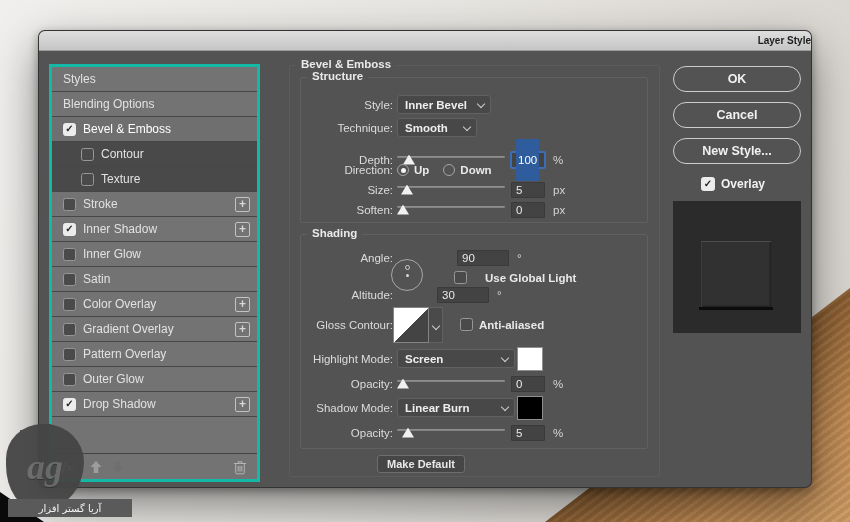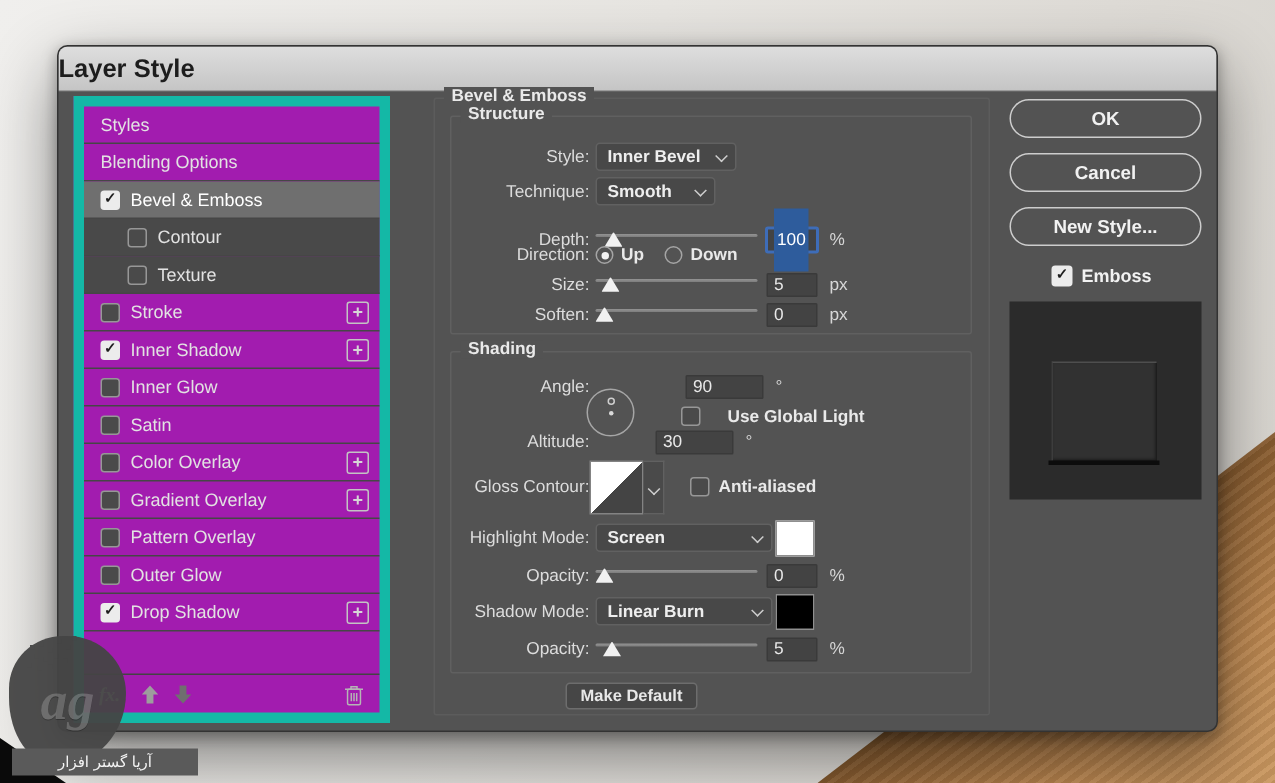--- a/index.html
+++ b/index.html
@@ -15,30 +15,30 @@
   .wood-grain { position:absolute; inset:0;
           background:repeating-linear-gradient(143deg, rgba(255,255,255,.05) 0 3px, rgba(0,0,0,.06) 3px 7px); }
   .corner-wedge { position:absolute; left:0; top:488px; width:44px; height:34px;
           clip-path:polygon(0 12%, 100% 100%, 0 100%); background:#0b0b0b; }
 
   
   .dialog { position:absolute; left:38px; top:30px; width:774px; height:458px;
             background:#535353; border-radius:7px;
             box-shadow:0 18px 45px rgba(0,0,0,.45), 0 3px 10px rgba(0,0,0,.35);
             border:1px solid rgba(25,25,25,.55); }
-  .titlebar { position:absolute; left:0; top:0; right:0; height:30px;
+  .titlebar { position:absolute; left:0; top:0; right:0; height:20px;
               border-radius:6px 6px 0 0;
               background:linear-gradient(#dedede,#c5c5c5);
               border-bottom:1px solid #9c9c9c;
-              display:flex; align-items:center; justify-content:flex-start;
-              font-size:17px; font-weight:700; color:#1d1d1d; }
+              display:flex; align-items:center; justify-content:flex-end;
+              font-size:10px; font-weight:700; color:#1d1d1d; }
 
   
   .sidebar { position:absolute; left:10px; top:33px; width:211px; height:418px;
-             background:#a21caf; border:7px solid #14b8a6; }
+             background:#737373; border:3px solid #14b8a6; }
   .side-row { position:relative; height:25px; border-bottom:1px solid #464646;
               display:flex; align-items:center; padding-left:11px;
               font-size:12px; color:#e2e2e2; cursor:default; }
   .side-row.sub { padding-left:29px; background:#494949; }
   .side-row.sel { background:#6f6f6f; color:#ffffff; }
   .side-label { white-space:nowrap; }
   .cb { flex:none; width:13px; height:13px; margin-right:7px; border-radius:2.5px;
         background:#4a4a4a; border:1px solid #979797;
         display:flex; align-items:center; justify-content:center; }
   .cb.checked { background:#ececec; border-color:#ececec; }
@@ -410,21 +410,21 @@
     </div>
 
     <div class="pill-btn" style="top:35px">OK</div>
     <div class="pill-btn" style="top:71px">Cancel</div>
     <div class="pill-btn" style="top:107px">New Style...</div>
 
     <div class="preview-row">
       <span class="cb checked">
           <i>✓</i>
         </span>
-      <span class="plabel">Emboss</span>
+      <span class="plabel">Overlay</span>
     </div>
 
     <div class="preview-thumb">
       <div class="preview-inner"></div>
       <div class="preview-shadow-line"></div>
     </div>
   </div>
 
   <div class="wm-logo">
     <span class="wm-dots"></span>

